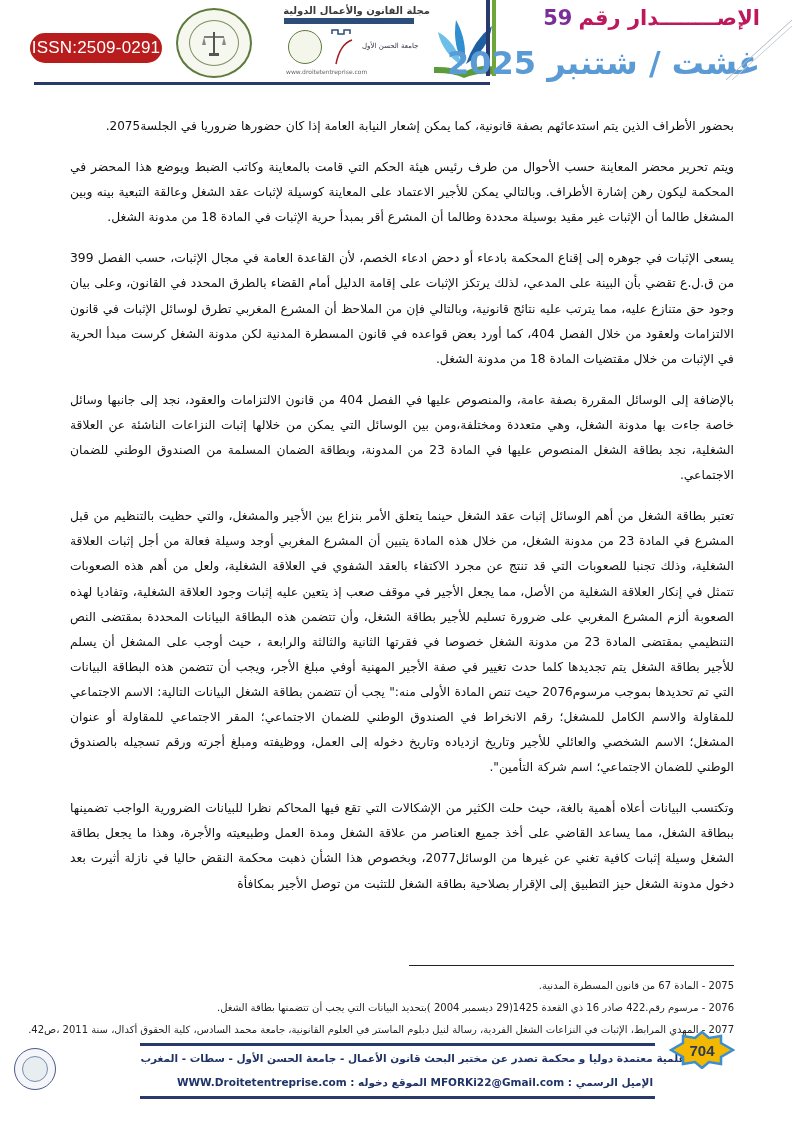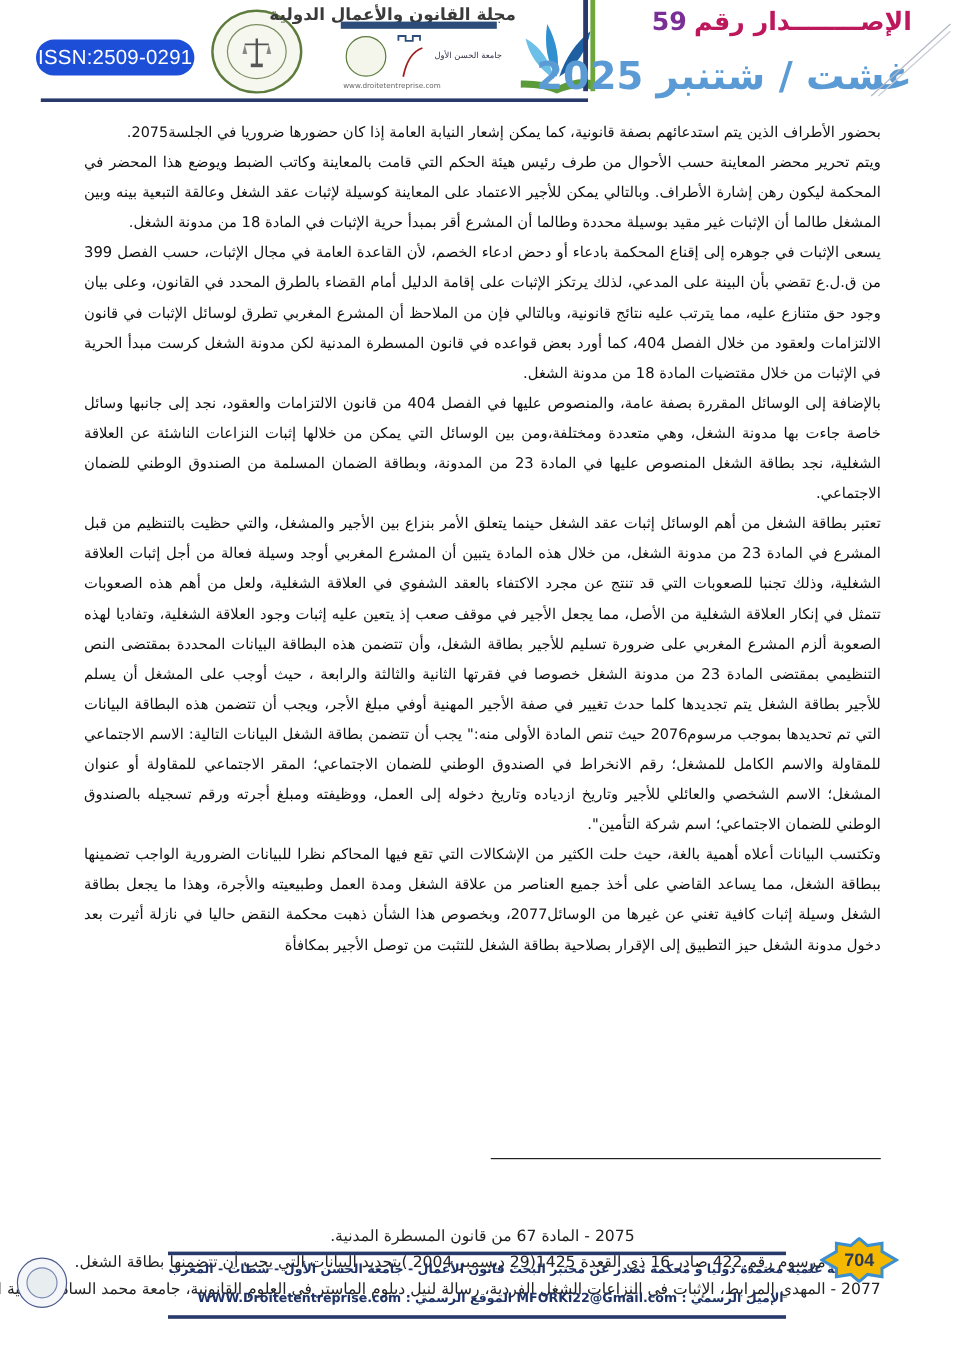--- a/index.html
+++ b/index.html
@@ -3,41 +3,41 @@
 <meta charset="utf-8">
 <style>
   * { box-sizing: border-box; margin: 0; padding: 0; }
   html, body { width: 794px; height: 1123px; background: #ffffff; overflow: hidden; }
   body { position: relative; font-family: "DejaVu Sans", sans-serif; color: #111; }
 
   
   .header { position: absolute; left: 0; top: 0; width: 794px; height: 88px; }
   .issn {
     position: absolute; left: 30px; top: 33px; width: 132px; height: 30px;
-    background: #1d4ed8; color: #fff; border-radius: 15px;
+    background: #b91c1c; color: #fff; border-radius: 15px;
     font-family: "Liberation Sans", sans-serif; font-size: 17px; font-weight: 400;
     display: flex; align-items: center; justify-content: center; letter-spacing: 0.2px; text-align: right;
   }
   .header-rule {
     position: absolute; left: 34px; top: 82px; width: 456px; height: 3px;
     background: #283a6b;
   }
   .lab-seal {
     position: absolute; left: 176px; top: 8px; width: 76px; height: 70px;
     border-radius: 50%; border: 2px solid #5d7b3d; background: #f6f7ee;
     display: flex; align-items: center; justify-content: center;
   }
   .lab-seal-inner {
     width: 50px; height: 46px; border-radius: 50%; border: 1px solid #7d8e63;
     display: flex; align-items: center; justify-content: center;
   }
   .journal-logo { position: absolute; left: 284px; top: 2px; width: 212px; height: 80px; }
   .journal-logo .jtitle {
     position: absolute; right: 66px; top: 3px; direction: rtl;
-    font-family: "DejaVu Sans", sans-serif; font-size: 14px; font-weight: bold; color: #3a3a3a;
+    font-family: "DejaVu Sans", sans-serif; font-size: 10px; font-weight: bold; color: #3a3a3a;
     white-space: nowrap;
   }
   .journal-logo .jband {
     position: absolute; left: 0; top: 16px; width: 130px; height: 6px; background: #2c4d7a;
   }
   .journal-logo .mini-seal {
     position: absolute; left: 4px; top: 28px; width: 34px; height: 34px; border-radius: 50%;
     border: 1.5px solid #5d7b3d; background: #f4f6ec;
   }
   .journal-logo .univ {
@@ -67,45 +67,45 @@
     font-weight: bold; font-size: 32px; color: #5b9bd5; white-space: nowrap;
   }
   .diag { position: absolute; right: 0; top: 18px; width: 70px; height: 64px; }
 
   
   .content {
     position: absolute; left: 70px; top: 98px; width: 664px;
     direction: rtl; text-align: justify;
     font-family: "DejaVu Sans", sans-serif; font-size: 12.3px; line-height: 25.1px; color: #111;
   }
-  .content p { text-align: justify; text-align-last: right; }
+  .content p { text-align: justify; text-align-last: right; margin-top: 16px; }
   .content .heading { font-weight: bold; }
   .fnref { font-size: 12px; }
 
   
   .fn-rule { position: absolute; left: 409px; top: 965px; width: 325px; height: 1px; background: #222; }
   .footnotes {
-    position: absolute; left: 70px; top: 1020px; width: 664px; direction: rtl;
-    font-family: "DejaVu Sans", sans-serif; font-size: 13px; line-height: 22px; color: #222; text-align: center;
+    position: absolute; left: 70px; top: 975px; width: 664px; direction: rtl;
+    font-family: "DejaVu Sans", sans-serif; font-size: 10px; line-height: 22px; color: #222;
   }
   .footnotes .fn { white-space: nowrap; }
 
   
   .footer-rule-top { position: absolute; left: 140px; top: 1043px; width: 515px; height: 3px; background: #283a6b; }
   .footer-rule-bot { position: absolute; left: 140px; top: 1096px; width: 515px; height: 3px; background: #283a6b; }
   .footer-line1 {
     position: absolute; right: 80px; top: 1052px; direction: rtl; white-space: nowrap;
     font-family: "DejaVu Sans", sans-serif; font-weight: bold; font-size: 10.5px; color: #1f3366;
   }
   .footer-line2 {
     position: absolute; right: 141px; top: 1076px; direction: rtl; white-space: nowrap;
     font-family: "DejaVu Sans", sans-serif; font-weight: bold; font-size: 10.5px; color: #1f3366;
   }
   .footer-line2 .ltr { direction: ltr; unicode-bidi: embed; }
-  .page-badge { position: absolute; left: 683px; top: 1031px; width: 66px; height: 38px; text-align: right; }
+  .page-badge { position: absolute; left: 669px; top: 1031px; width: 66px; height: 38px; text-align: right; }
   .page-badge .num {
     position: absolute; left: 0; top: 0; width: 66px; height: 38px; display: flex;
     align-items: center; justify-content: center;
     font-family: "Liberation Sans", sans-serif; font-weight: bold; font-size: 15px; color: #2b3a55;
   }
   .bottom-seal {
     position: absolute; left: 14px; top: 1048px; width: 42px; height: 42px; border-radius: 50%;
     border: 1.5px solid #4a5a8a; background: #f4f6fa; display: flex; align-items: center; justify-content: center;
   }
   .bottom-seal .inner { width: 26px; height: 26px; border-radius: 50%; border: 1px solid #7a8ab0; background: #e8eef0; }
@@ -182,21 +182,21 @@
 </div>
 
 <div class="bottom-seal">
     <div class="inner"></div>
   </div>
 <div class="footer-rule-top"></div>
 <div class="footer-line1">مجلة علمية معتمدة  دوليا و محكمة تصدر عن مختبر البحث قانون الأعمال - جامعة الحسن الأول - سطات - المغرب</div>
 <div class="footer-line2">
   <span>الإميل الرسمي :</span>
   <span class="ltr">MFORKi22@Gmail.com</span>
-  <span>الموقع الرسمي :</span>
+  <span>الموقع دخوله :</span>
   <span class="ltr">WWW.Droitetentreprise.com</span>
 </div>
 <div class="footer-rule-bot"></div>
 
 <div class="page-badge">
   <svg width="66" height="38" viewBox="0 0 66 38">
     <polygon points="33,1 40,7 52,5 52,12 64,19 52,26 52,33 40,31 33,37 26,31 14,33 14,26 2,19 14,12 14,5 26,7" fill="#f5b800" stroke="#3b8fd1" stroke-width="2.5"></polygon>
   </svg>
   <div class="num">704</div>
 </div>

